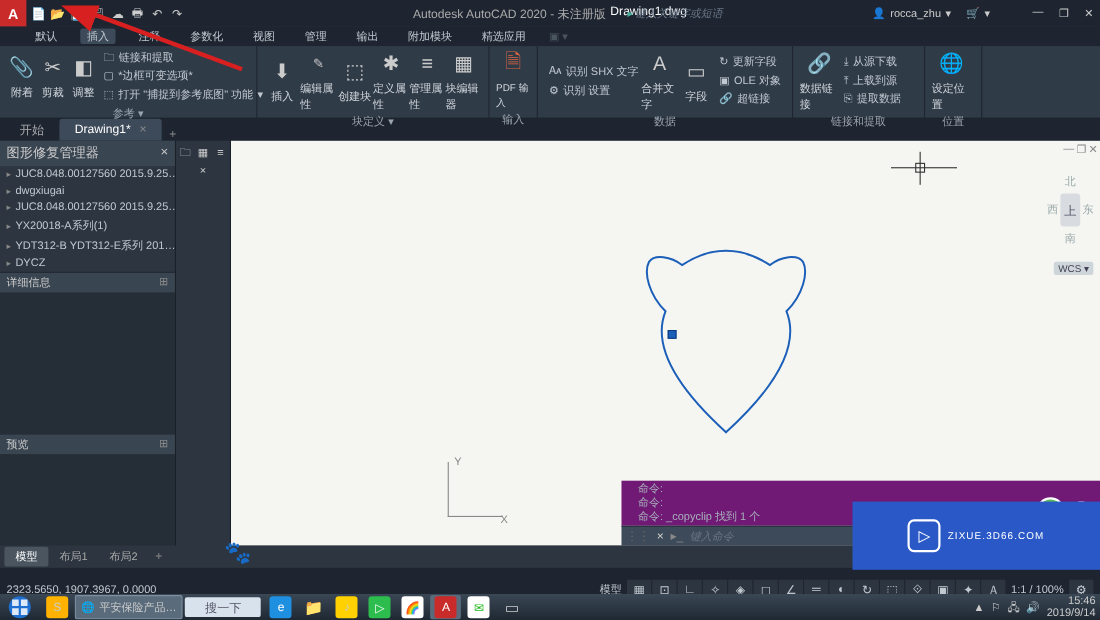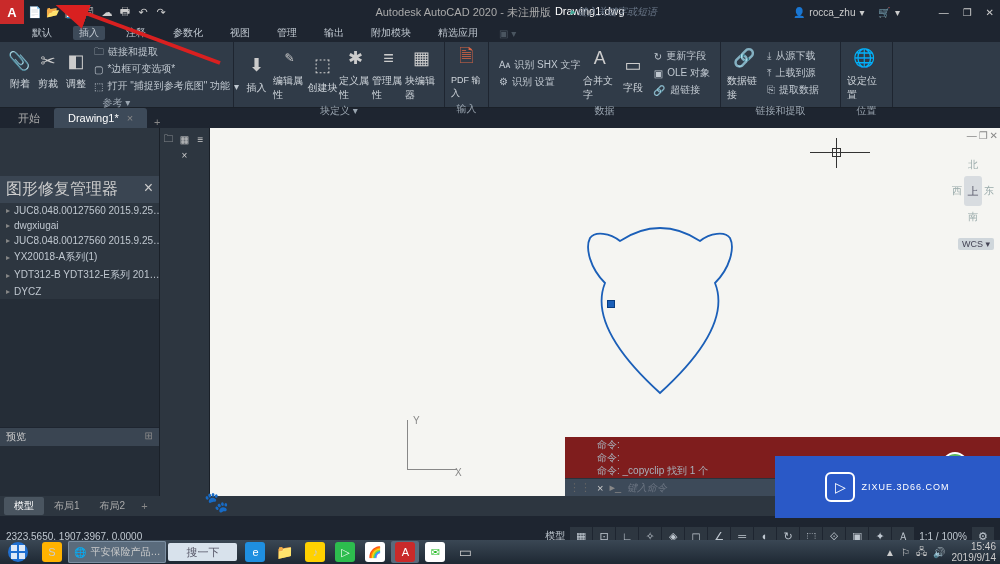--- a/index.html
+++ b/index.html
@@ -42,21 +42,21 @@
   .doctab { height: 20px; padding: 0 14px; display: flex; align-items: center; font-size: 11px; border-radius: 3px 3px 0 0; cursor: pointer; color: #aaa; }
   .doctab.active { background: #3d4a59; color: #fff; }
   .doctab .close { margin-left: 8px; color: #888; }
   .doctab-add { width: 20px; text-align: center; color: #888; cursor: pointer; }
   
   
   .main { position: relative; height: 368px; display: flex; }
   
   
   .palette { width: 160px; background: #2d3640; display: flex; flex-direction: column; border-right: 1px solid #1a2028; }
-  .pal-title { background: #3a4552; padding: 3px 6px; font-size: 16px; display: flex; justify-content: space-between; margin-top: 48px; }
+  .pal-title { background: #3a4552; padding: 3px 6px; font-size: 12px; display: flex; justify-content: space-between; }
   .pal-sec-hdr { background: #3a4552; padding: 2px 6px; font-size: 10px; display: flex; justify-content: space-between; border-top: 1px solid #1e2530; }
   .pal-sec-hdr::after { content: "⊞"; color: #888; }
   .pal-list { flex: 0 0 auto; overflow: hidden; }
   .pal-item { padding: 2px 6px; font-size: 10px; white-space: nowrap; overflow: hidden; text-overflow: ellipsis; display: flex; align-items: center; gap: 4px; cursor: pointer; color: #c0c8d0; }
   .pal-item::before { content: "▸"; font-size: 8px; color: #888; }
   .pal-details { height: 128px; background: #252d37; }
   .pal-preview { flex: 1; background: #252d37; }
   
   
   .strip2 { width: 50px; background: #2d3640; border-right: 1px solid #1a2028; display: flex; flex-direction: column; align-items: center; padding-top: 4px; gap: 2px; }
@@ -78,21 +78,21 @@
   .grip { position: absolute; left: 397px; top: 172px; width: 8px; height: 8px; background: #1b5fb8; border: 1px solid #0a3d80; }
   
   .ucs { position: absolute; left: 185px; bottom: 14px; }
   .ucs-y { position: absolute; left: 12px; bottom: 12px; border-left: 1px solid #888; height: 50px; }
   .ucs-x { position: absolute; left: 12px; bottom: 12px; border-top: 1px solid #888; width: 50px; }
   .ucs .yl { position: absolute; left: 18px; bottom: 56px; font-size: 10px; color: #888; }
   .ucs .xl { position: absolute; left: 60px; bottom: 4px; font-size: 10px; color: #888; }
   
   
   .cmdpane { position: absolute; right: 0; bottom: 0; left: 355px; }
-  .cmd-hist { background: #7f1d1d; color: #a8b2bc; font-size: 10px; padding: 1px 32px; line-height: 13px; }
+  .cmd-hist { background: #701a75; color: #a8b2bc; font-size: 10px; padding: 1px 15px; line-height: 13px; }
   .cmd-input { background: #3d4a59; display: flex; align-items: center; height: 18px; padding: 0 4px; gap: 6px; border-top: 1px solid #2a323c; }
   .cmd-input .handle { color: #666; }
   .cmd-input .prompt { color: #888; font-size: 11px; }
   .cmd-input .ghost { color: #6a7380; font-style: italic; font-size: 10px; }
   
   .navwheel { position: absolute; right: 6px; bottom: 18px; display:flex; align-items:center; gap:4px; }
   .nav-circle { width: 26px; height: 26px; border-radius: 50%; background: #5cb85c; color: #fff; display: flex; align-items: center; justify-content: center; font-size: 9px; border: 2px solid #fff; }
   .nav-icons { background:#fff; border-radius:10px; padding:2px 4px; display:flex; flex-direction:column; gap:1px; font-size:7px; color:#555; }
   
   .doc-ctrls { position: absolute; right: 2px; top: 2px; font-size: 10px; color: #888; display:flex; gap:2px; }
@@ -309,20 +309,21 @@
         <span>×</span>
       </div>
     <div class="pal-list">
       <div class="pal-item">JUC8.048.00127560 2015.9.25…</div>
       <div class="pal-item">dwgxiugai</div>
       <div class="pal-item">JUC8.048.00127560 2015.9.25…</div>
       <div class="pal-item">YX20018-A系列(1)</div>
       <div class="pal-item">YDT312-B YDT312-E系列  201…</div>
       <div class="pal-item">DYCZ</div>
     </div>
+    <div class="pal-sec-hdr">详细信息</div>
     <div class="pal-details"></div>
     <div class="pal-sec-hdr">预览</div>
     <div class="pal-preview"></div>
   </div>
 
   <div class="strip2">
     <div class="row">
         <div class="ico16">🗀</div>
         <div class="ico16">▦</div>
         <div class="ico16">≡</div>

